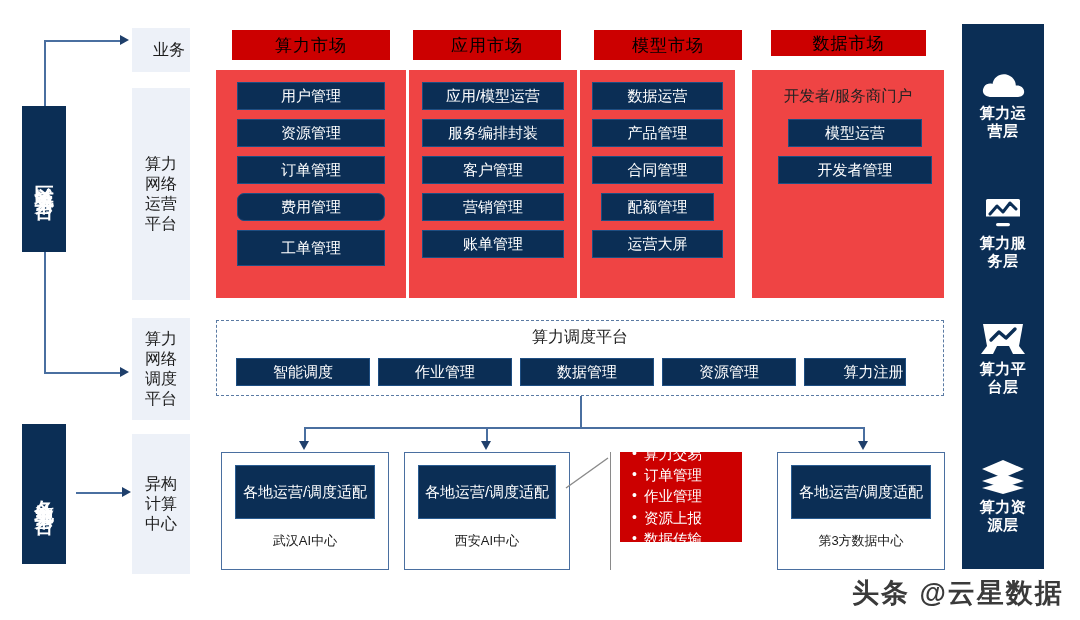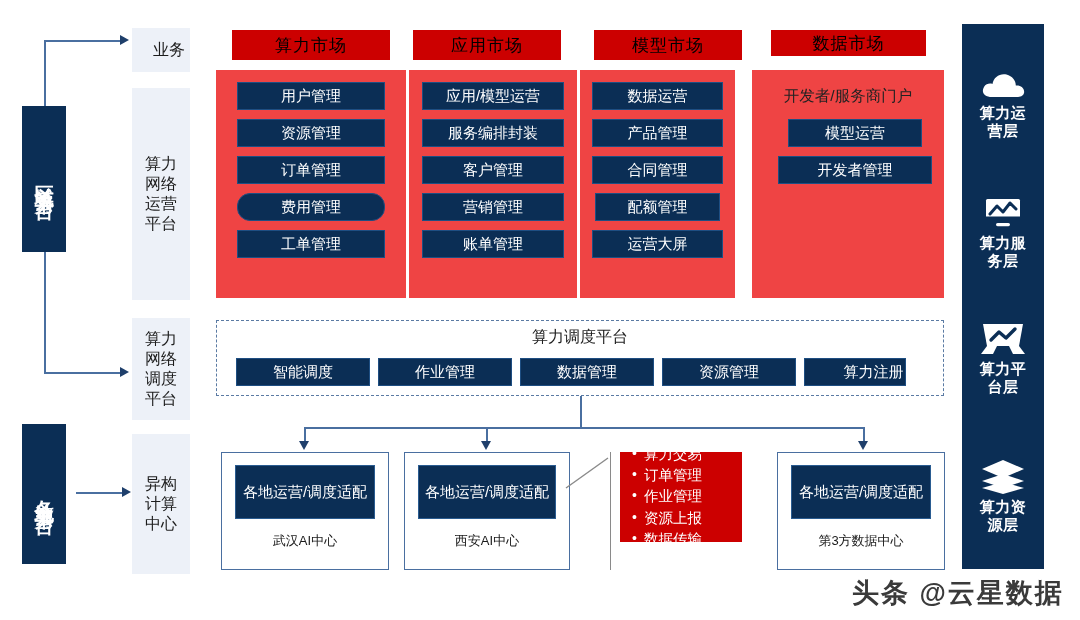--- a/index.html
+++ b/index.html
@@ -56,21 +56,21 @@
   }
   .chip{
     background:#0B2E55;
     border:1px solid #1E4E82;
     color:#ffffff;
     font-size:15px;
     display:flex;align-items:center;justify-content:center;
     text-align:center;
     box-sizing:border-box;
   }
-  .chip.round{border-radius:13px;}
+  .chip.round{border-radius:7px;}
   .plaintext{
     color:#222222;
     font-size:15.5px;
     text-align:center;
     display:flex;align-items:center;justify-content:center;
   }
 
   
   .dashbox{
     border:1.6px dashed #5A7AA3;
@@ -200,21 +200,21 @@
       </div>
     <div class="chip" style="width:148px;height:28px;">
         <span>资源管理</span>
       </div>
     <div class="chip" style="width:148px;height:28px;">
         <span>订单管理</span>
       </div>
     <div class="chip round" style="width:148px;height:28px;">
         <span>费用管理</span>
       </div>
-    <div class="chip" style="width:148px;height:28px;">
+    <div class="chip" style="width:148px;height:36px;">
         <span>工单管理</span>
       </div>
   </div>
 
   <div class="abs mkt-head" style="left:413px;top:30px;width:148px;height:30px;">
     <span>应用市场</span>
   </div>
   <div class="abs mkt-body" style="left:409px;top:70px;width:168px;height:228px;">
     <div class="chip" style="width:142px;height:28px;">
         <span>应用/模型运营</span>
@@ -239,21 +239,21 @@
   <div class="abs mkt-body" style="left:580px;top:70px;width:155px;height:228px;">
     <div class="chip" style="width:131px;height:28px;">
         <span>数据运营</span>
       </div>
     <div class="chip" style="width:131px;height:28px;">
         <span>产品管理</span>
       </div>
     <div class="chip" style="width:131px;height:28px;">
         <span>合同管理</span>
       </div>
-    <div class="chip" style="width:125px;height:28px;">
+    <div class="chip" style="width:113px;height:28px;">
         <span>配额管理</span>
       </div>
     <div class="chip" style="width:131px;height:28px;">
         <span>运营大屏</span>
       </div>
   </div>
 
   <div class="abs mkt-head" style="left:771px;top:30px;width:155px;height:26px;">
     <span>数据市场</span>
   </div>

